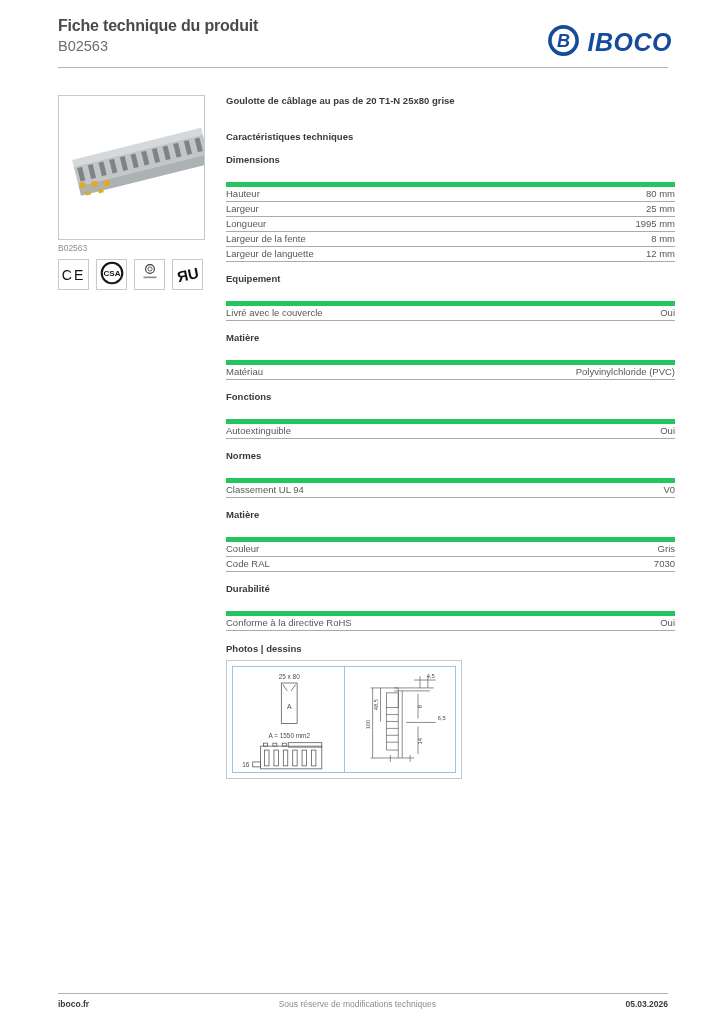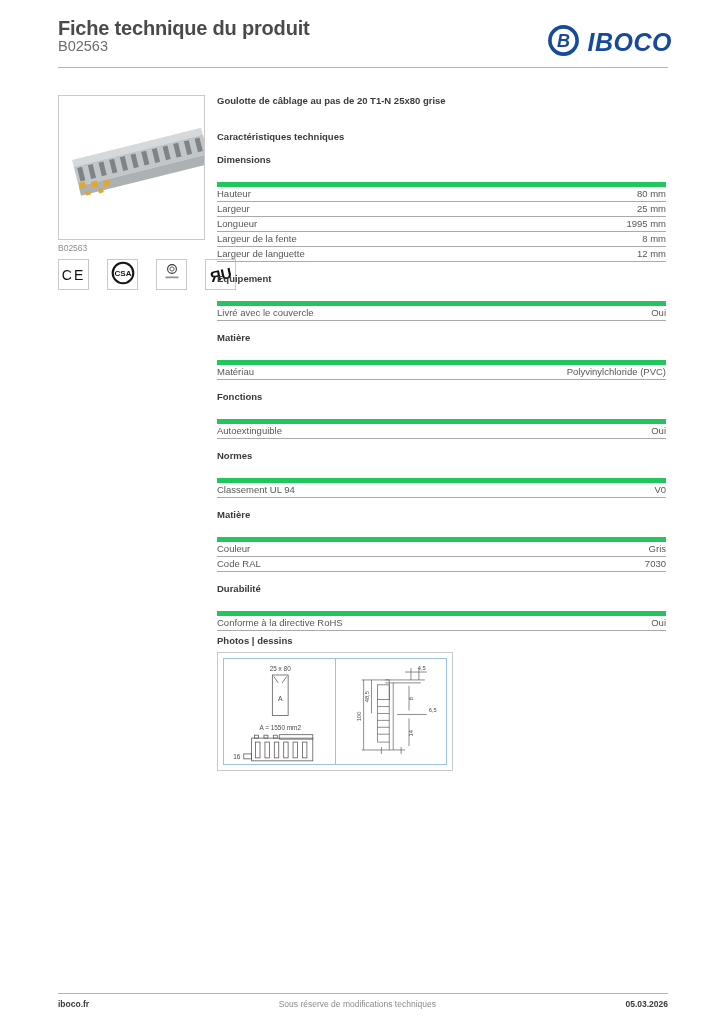--- a/index.html
+++ b/index.html
@@ -1,42 +1,42 @@
 <!DOCTYPE html>
 <html><head>
 <meta charset="utf-8">
 <style>
   * { margin:0; padding:0; box-sizing:border-box; }
   html,body { background:#ffffff; }
   body { font-family:"Liberation Sans", sans-serif; }
   .page { position:relative; width:724px; height:1024px; background:#fff; overflow:hidden; }
 
   
-  .header-title { position:absolute; left:58px; top:17px; font-size:20px; font-weight:bold; color:#4a4a4a; letter-spacing:-.2px; }
+  .header-title { position:absolute; left:58px; top:17px; font-size:16px; font-weight:bold; color:#4a4a4a; letter-spacing:-.2px; }
   .header-code  { position:absolute; left:58px; top:38px; font-size:14.5px; color:#6d6d6d; }
   .logo { position:absolute; top:23px; right:52px; display:flex; align-items:center; gap:7px; }
   .logo-text { font-size:25px; font-weight:800; font-style:italic; color:#164a9a; letter-spacing:.5px; }
   .header-rule { position:absolute; left:58px; right:56px; top:67px; height:1px; background:#b3b3b3; }
 
   
   .img-box { position:absolute; left:58px; top:95px; width:147px; height:145px; border:1px solid #c9c9c9; background:#fff; overflow:hidden; }
   .img-caption { position:absolute; left:58px; top:243px; font-size:8.5px; color:#8c8c8c; }
-  .cert-row { position:absolute; left:58px; top:259px; display:flex; gap:18px; }
+  .cert-row { position:absolute; left:58px; top:259px; display:flex; gap:7px; }
   .cert-box { width:31px; height:31px; border:1px solid #c9c9c9; background:#fff; display:flex; align-items:center; justify-content:center; color:#141414; overflow:hidden; }
   .ce-text { font-size:14px; font-weight:500; letter-spacing:2px; color:#111; }
   .ul-text { font-size:15px; font-weight:800; color:#111; display:inline-block; transform:rotate(-12deg); }
 
   
-  .main { position:absolute; left:217px; top:95px; width:449px; }
+  .main { position:absolute; left:226px; top:95px; width:449px; }
   .product-title { font-size:9.5px; font-weight:bold; color:#3a3a3a; line-height:12px; }
   .caract-title  { margin-top:24px; font-size:9.5px; font-weight:bold; color:#3a3a3a; line-height:12px; }
   .group { margin-top:9px; }
   .group-heading { font-size:9.5px; font-weight:bold; color:#3a3a3a; line-height:11px; padding:2px 0 17px; border-bottom:5px solid #22c55e; }
   .row { display:flex; justify-content:space-between; align-items:flex-end; height:15px; padding-bottom:2px; border-bottom:1px solid #aaaaaa; font-size:9.5px; color:#575756; }
-  .photos-title { margin-top:4px; font-size:9.5px; font-weight:bold; color:#3a3a3a; line-height:11px; }
+  .photos-title { margin-top:12px; font-size:9.5px; font-weight:bold; color:#3a3a3a; line-height:11px; }
   .drawing-box { margin-top:6px; width:236px; height:119px; border:1px solid #c9c9c9; padding:5px; background:#fff; }
   .drawing-inner { width:100%; height:100%; border:1px solid #9cc3e3; display:flex; }
   .panel { flex:1; position:relative; }
   .panel + .panel { border-left:1px solid #9cc3e3; }
   .panel svg { display:block; width:100%; height:100%; }
 
   
   .footer-rule { position:absolute; left:58px; right:56px; top:993px; height:1px; background:#b3b3b3; }
   .footer { position:absolute; left:58px; right:56px; top:999px; display:flex; justify-content:space-between; align-items:baseline; font-size:8.5px; }
   .footer-site { font-weight:bold; color:#3a3a3a; }

